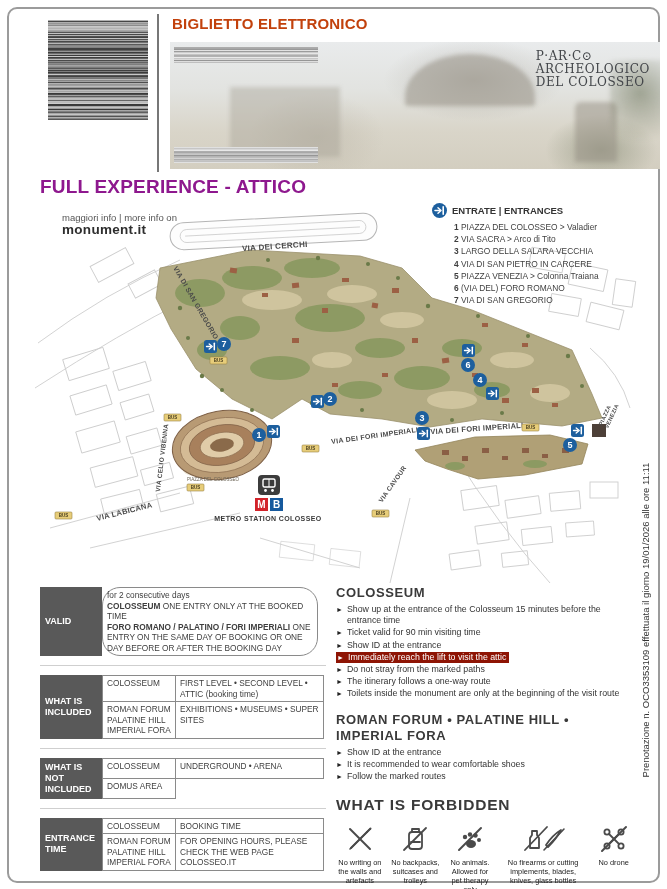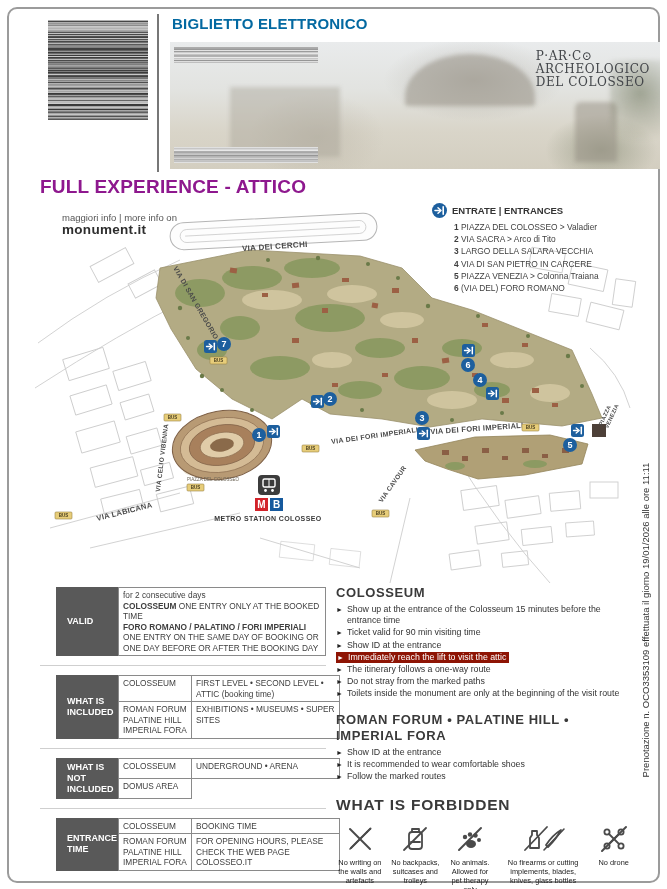--- a/index.html
+++ b/index.html
@@ -7,21 +7,21 @@
     width:667px;height:889px;position:relative;background:#fff;overflow:hidden;
     font-family:"Liberation Sans","DejaVu Sans",sans-serif;color:#3e3e3e;
   }
   #ticket-border{position:absolute;left:7px;top:7px;right:7px;bottom:6px;
     border:2px solid #9b9b9b;border-radius:10px;pointer-events:none;}
 
   
   .mosaic{display:grid;width:100%;height:100%;}
   #qr{position:absolute;left:48px;top:20px;width:100px;height:100px;}
   #hdr-sep{position:absolute;left:157px;top:14px;width:2px;height:158px;background:#777;}
-  #doc-title{position:absolute;left:172px;top:15px;font-size:15px;font-weight:bold;color:#0369a1;letter-spacing:.2px;}
+  #doc-title{position:absolute;left:172px;top:15px;font-size:15px;font-weight:bold;color:#c2410c;letter-spacing:.2px;}
   #banner{position:absolute;left:170px;top:42px;width:490px;height:127px;overflow:hidden;
     background:
       radial-gradient(ellipse 80px 50px at 88% 85%, rgba(110,118,92,.45), rgba(110,118,92,0) 70%),
       radial-gradient(ellipse 120px 55px at 62% 30%, rgba(148,142,130,.38), rgba(148,142,130,0) 75%),
       radial-gradient(ellipse 90px 60px at 30% 75%, rgba(165,158,142,.30), rgba(165,158,142,0) 75%),
       linear-gradient(180deg,#e9ebec 0%,#e2e3e0 38%,#d9d5c9 70%,#d3cec0 100%);}
   .sil{position:absolute;filter:blur(2px);}
   .sil.colo{left:235px;top:12px;width:130px;height:52px;background:rgba(146,140,128,.5);border-radius:55% 55% 4% 4%/90% 90% 6% 6%;}
   .sil.bld{left:60px;top:45px;width:110px;height:70px;background:rgba(168,162,150,.42);}
   .sil.arch{left:405px;top:60px;width:42px;height:60px;background:rgba(150,144,132,.5);border-radius:6px 6px 0 0;}
@@ -44,29 +44,29 @@
   #legend{position:absolute;left:432px;top:203px;width:212px;}
   .lg-head{display:flex;align-items:center;gap:5px;margin-bottom:3px;}
   .lg-title{font-size:9.5px;font-weight:bold;color:#333;}
   .lg-item{font-size:8.4px;color:#3f3f3f;line-height:12.2px;padding-left:22px;}
   .lg-item b{font-weight:bold;}
 
   
   #tables{position:absolute;left:40px;top:587px;width:286px;}
   .tbl{display:flex;align-items:stretch;}
   .thead{background:#595959;color:#fff;font-weight:bold;font-size:9px;line-height:11px;
-    width:62px;min-width:62px;padding:4px 11px;display:flex;align-items:center;box-sizing:border-box;margin-left:16px;}
+    width:62px;min-width:62px;padding:4px 5px;display:flex;align-items:center;box-sizing:border-box;}
   .bcell{border:1px solid #8a8a8a;background:#fff;font-size:8.3px;line-height:10.5px;padding:2px 4px;color:#3e3e3e;box-sizing:border-box;}
   .grid2{display:grid;grid-template-columns:74px 148px;}
   .grid2 .c2{margin-left:-1px;}
   .grid2 .r2{margin-top:-1px;}
   .ghost{border:none;background:transparent;}
   .tsep{border:none;border-top:1px solid #cfcfcf;margin:9px 0;}
   .b{font-weight:bold;}
-  #valid-cell{width:216px;box-sizing:border-box;}
+  #valid-cell{width:216px;box-sizing:border-box;border-radius:18px;}
   #valid-cell div{margin:0;}
 
   
   #rightcol{position:absolute;left:336px;top:584px;width:298px;}
   .g-title{font-size:15.5px;font-weight:bold;color:#3a3a3a;letter-spacing:.8px;line-height:18px;}
   .g-sub{font-size:13px;font-weight:bold;color:#3a3a3a;letter-spacing:.6px;line-height:16px;margin-top:1px;}
   .rules{margin:3px 0 0 0;padding:0;list-style:none;}
   .rule{display:flex;font-size:8.8px;line-height:11.2px;color:#333;margin-bottom:1px;}
   .rule .arr{font-size:7px;margin-right:4px;line-height:11.2px;color:#222;}
   .rule.hl{background:#8e1404;color:#fff;width:fit-content;padding:0 3px 0 0;}
@@ -526,20 +526,21 @@
       <path d="M11.2 3.8 V11.2" stroke="#fff" stroke-width="1.6" fill="none" stroke-linecap="round"></path>
     </svg>
     <span class="lg-title">ENTRATE | ENTRANCES</span>
   </div>
   <div class="lg-item"><b>1</b> <span>PIAZZA DEL COLOSSEO &gt; Valadier</span></div>
   <div class="lg-item"><b>2</b> <span>VIA SACRA &gt; Arco di Tito</span></div>
   <div class="lg-item"><b>3</b> <span>LARGO DELLA SALARA VECCHIA</span></div>
   <div class="lg-item"><b>4</b> <span>VIA DI SAN PIETRO IN CARCERE</span></div>
   <div class="lg-item"><b>5</b> <span>PIAZZA VENEZIA &gt; Colonna Traiana</span></div>
   <div class="lg-item"><b>6</b> <span>(VIA DEL) FORO ROMANO</span></div>
+  <div class="lg-item"><b>7</b> <span>VIA DI SAN GREGORIO</span></div>
 </div>
 
 <div id="tables">
 
   <div class="tbl">
     <div class="thead">VALID</div>
     <div class="bcell" id="valid-cell">
       <div>for 2 consecutive days</div>
       <div><span class="b">COLOSSEUM</span><span> ONE ENTRY ONLY AT THE BOOKED TIME</span></div>
       <div><span class="b">FORO ROMANO / PALATINO / FORI IMPERIALI</span><span> ONE ENTRY ON THE SAME DAY OF BOOKING OR ONE DAY BEFORE OR AFTER THE BOOKING DAY</span></div>
@@ -597,25 +598,25 @@
     <li class="rule">
         <span class="arr">►</span>
         <span>Show ID at the entrance</span>
       </li>
     <li class="rule hl">
         <span class="arr">►</span>
         <span>Immediately reach the lift to visit the attic</span>
       </li>
     <li class="rule">
         <span class="arr">►</span>
+        <span>Do not stray from the marked paths</span>
+      </li>
+    <li class="rule">
+        <span class="arr">►</span>
         <span>The itinerary follows a one-way route</span>
-      </li>
-    <li class="rule">
-        <span class="arr">►</span>
-        <span>Do not stray from the marked paths</span>
       </li>
     <li class="rule">
         <span class="arr">►</span>
         <span>Toilets inside the monument are only at the beginning of the visit route</span>
       </li>
   </ul>
 
   <div class="g-sub forum-title" style="width:250px;">ROMAN FORUM • PALATINE HILL • IMPERIAL FORA</div>
   <ul class="rules">
     <li class="rule">

